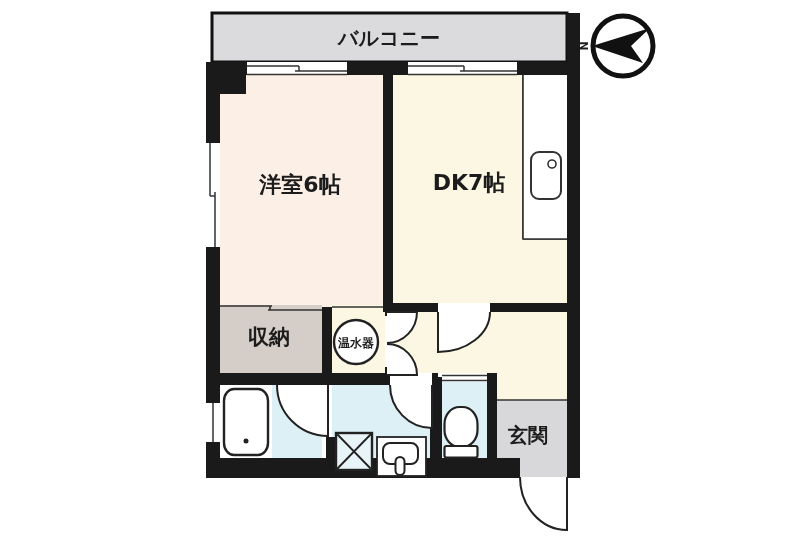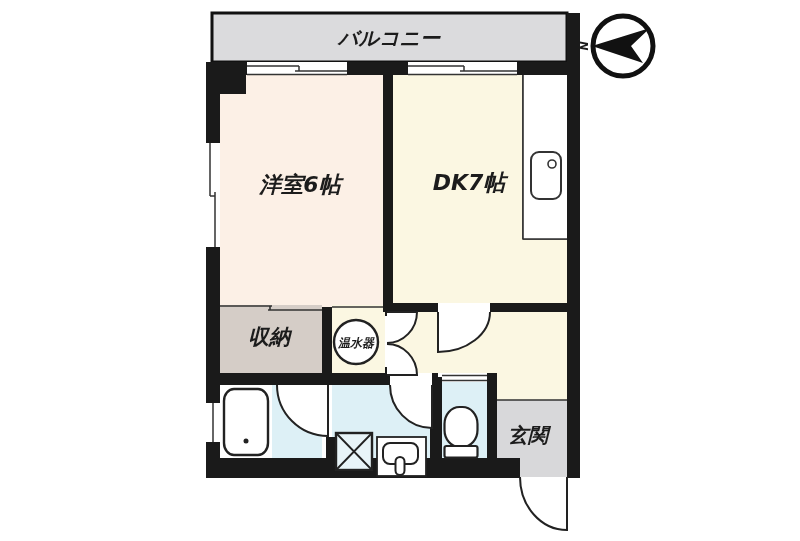--- a/index.html
+++ b/index.html
@@ -1,17 +1,17 @@
 <!DOCTYPE html>
 <html><head>
 <meta charset="utf-8">
 <style>
   html,body{margin:0;padding:0;background:#ffffff;}
   .canvas{position:relative;width:800px;height:541px;background:#ffffff;overflow:hidden;
-          font-family:"DejaVu Sans","Liberation Sans",sans-serif;font-style:italic;}
+          font-family:"DejaVu Sans","Liberation Sans",sans-serif;}
   svg text{font-family:"DejaVu Sans","Liberation Sans",sans-serif;font-weight:bold;fill:#1c1c1c;}
 </style>
 </head>
 <body>
 
 <div class="canvas">
 <svg width="800" height="541" viewBox="0 0 800 541">
 
   <g>
     <rect x="212" y="13" width="355" height="49" stroke="#111" stroke-width="3" fill="#dbdbdd"></rect>

